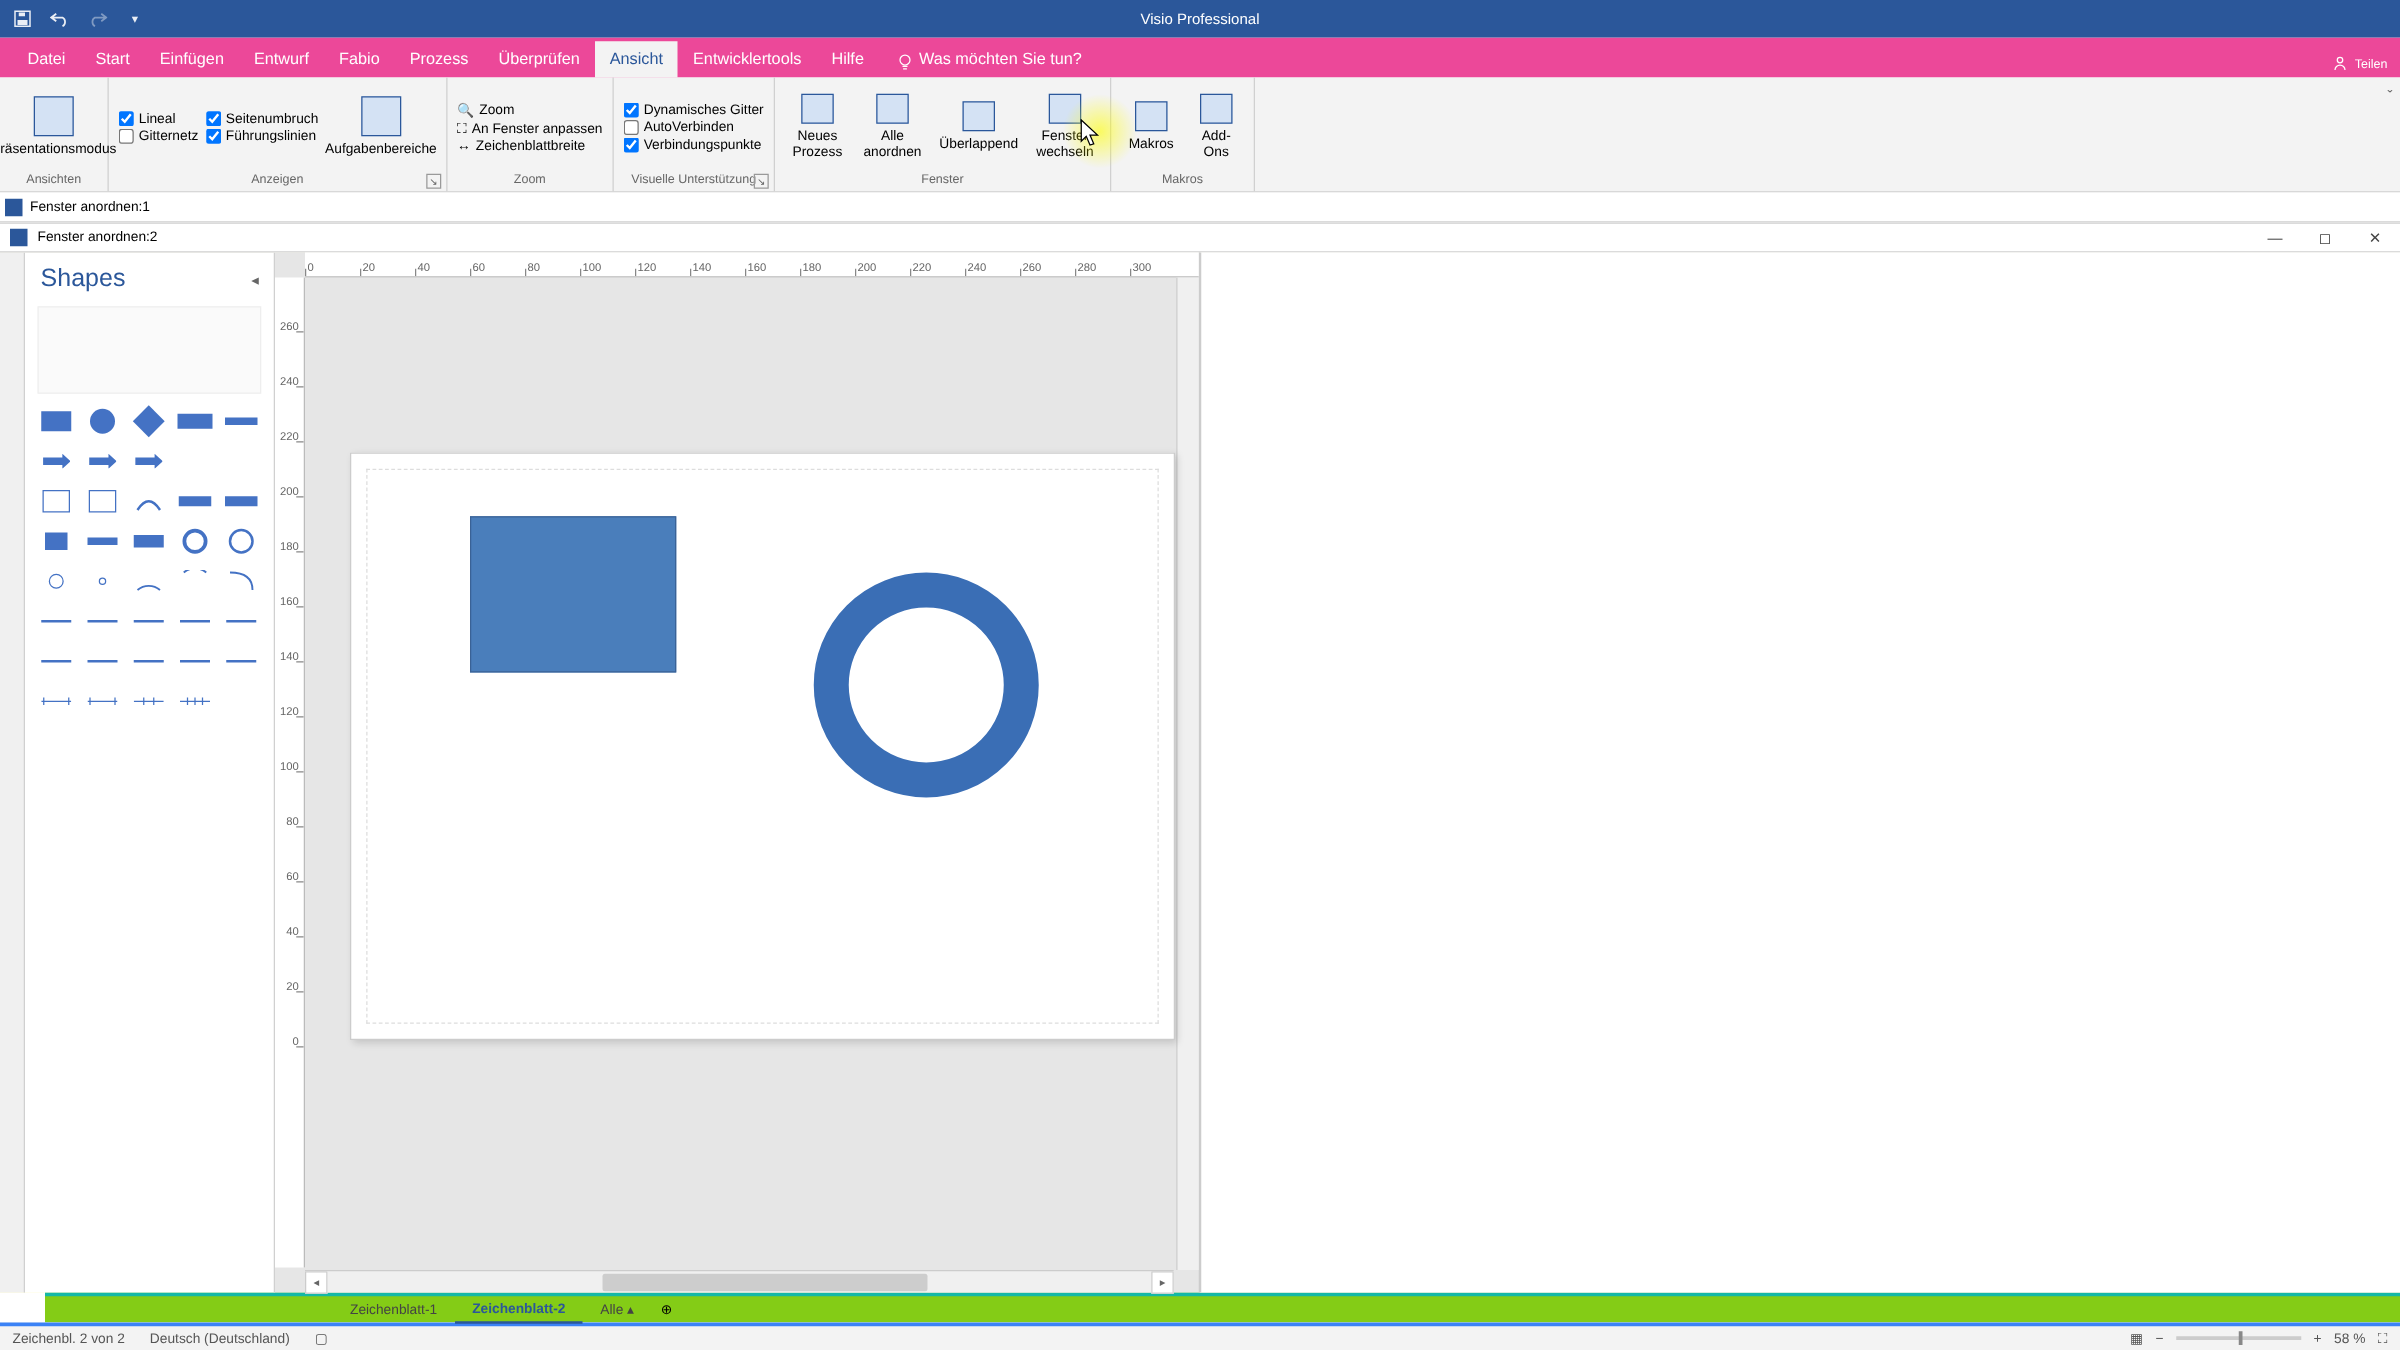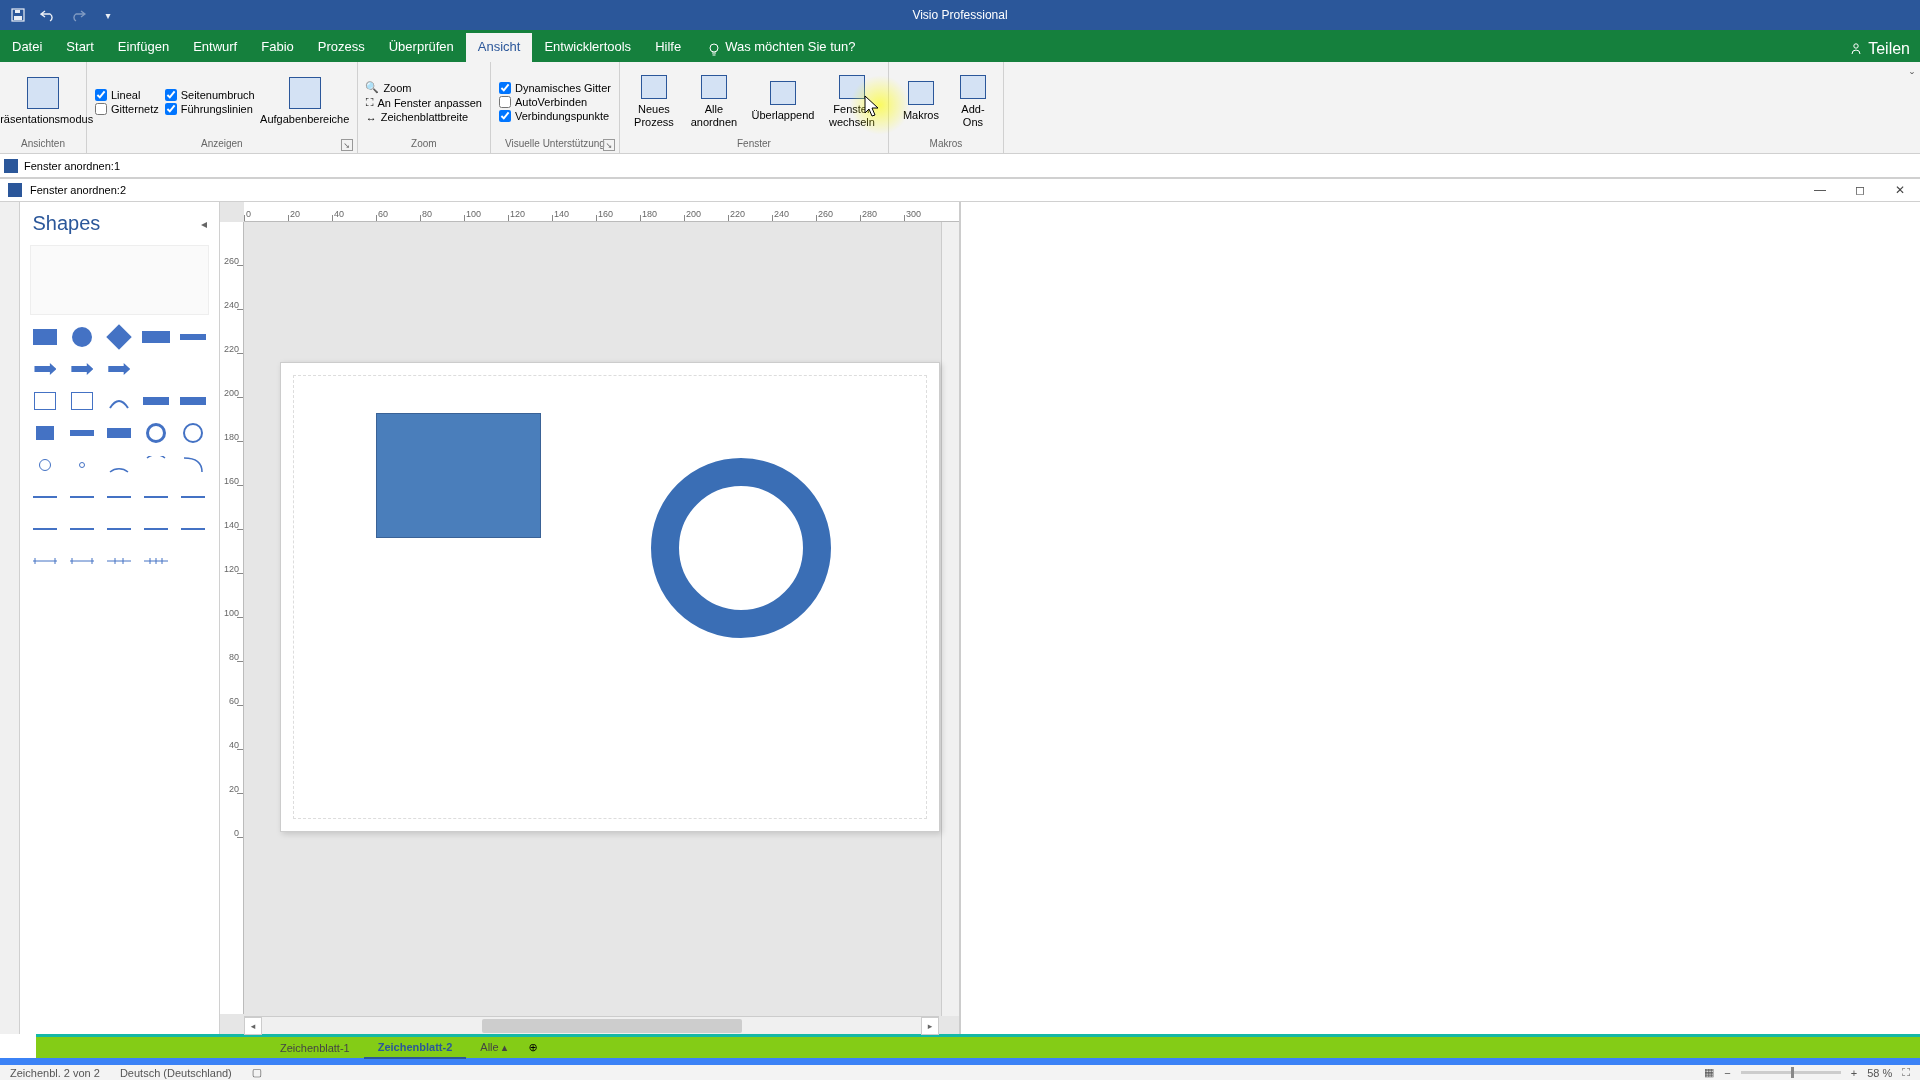--- a/index.html
+++ b/index.html
@@ -9,24 +9,24 @@
 .titlebar { height: 30px; background: #2b579a; display: flex; align-items: center; color: #fff; font-size: 12px; position: relative; }
 .titlebar-left { display: flex; align-items: center; gap: 10px; padding-left: 8px; }
 .titlebar-center { position: absolute; left: 50%; transform: translateX(-50%); }
 .titlebar-right { margin-left: auto; display: flex; align-items: center; gap: 15px; padding-right: 8px; }
 .win-controls { display: flex; gap: 0; }
 .win-btn { width: 40px; height: 30px; display: flex; align-items: center; justify-content: center; cursor: pointer; }
 .avatar { width: 24px; height: 24px; background: #d0d0d0; border-radius: 2px; }
 .qat-btn { width: 20px; height: 20px; display: flex; align-items: center; justify-content: center; opacity: 0.9; }
 
 
-.menubar { height: 32px; background: #15803d; display: flex; align-items: flex-end; }
+.menubar { height: 32px; background: #ec4899; display: flex; align-items: flex-end; padding-left: 10px; }
 .menu-tab { padding: 6px 12px 8px; color: #fff; font-size: 13px; cursor: pointer; }
 .menu-tab.active { background: #f3f3f3; color: #2b579a; }
-.menubar-right { margin-left: auto; display: flex; align-items: center; padding-right: 10px; padding-bottom: 4px; color: #fff; font-size: 16px; gap: 5px; justify-content: center; }
+.menubar-right { margin-left: auto; display: flex; align-items: center; padding-right: 10px; padding-bottom: 4px; color: #fff; font-size: 10px; gap: 5px; justify-content: center; }
 
 
 .ribbon { height: 92px; background: #f3f3f3; border-bottom: 1px solid #d0d0d0; display: flex; }
 .ribbon-group { border-right: 1px solid #d0d0d0; padding: 4px 8px 2px; display: flex; flex-direction: column; position: relative; }
 .ribbon-group-label { font-size: 10px; color: #666; text-align: center; margin-top: auto; padding-bottom: 2px; }
 .ribbon-content { display: flex; gap: 6px; flex: 1; }
 .ribbon-big-btn { display: flex; flex-direction: column; align-items: center; justify-content: center; width: 70px; padding: 2px; cursor: pointer; font-size: 11px; text-align: center; line-height: 1.2; }
 .ribbon-big-btn .icon-box { width: 32px; height: 32px; background: #d4e2f4; border: 1px solid #2b579a; margin-bottom: 4px; }
 .ribbon-col { display: flex; flex-direction: column; gap: 2px; justify-content: center; }
 .check-item { display: flex; align-items: center; gap: 4px; font-size: 11px; cursor: pointer; white-space: nowrap; }
@@ -80,21 +80,21 @@
 .scroll-v { position: absolute; top: 20px; right: 0; width: 18px; bottom: 18px; background: #f0f0f0; border-left: 1px solid #ccc; }
 
 .right-pane { width: 960px; background: #fff; border-left: 1px solid #ccc; }
 
 
 .sheet-tabs { height: 24px; background: #84cc16; border-top: 3px solid #14b8a6; display: flex; align-items: center; padding-left: 230px; font-size: 11px; margin-left: 36px; }
 .sheet-tab { padding: 4px 14px; cursor: pointer; color: #444; }
 .sheet-tab.active { color: #2b579a; font-weight: 600; border-bottom: 2px solid #2b579a; }
 
 
-.statusbar { height: 22px; background: #f3f3f3; border-top: 7px solid #3b82f6; display: flex; align-items: center; font-size: 11px; color: #555; padding: 0 10px; gap: 20px; }
+.statusbar { height: 22px; background: #f3f3f3; border-top: 3px solid #3b82f6; display: flex; align-items: center; font-size: 11px; color: #555; padding: 0 10px; gap: 20px; }
 .statusbar-right { margin-left: auto; display: flex; align-items: center; gap: 10px; }
 .zoom-slider { width: 100px; height: 3px; background: #ccc; position: relative; }
 .zoom-slider::after { content: ''; position: absolute; left: 50%; top: -4px; width: 3px; height: 11px; background: #888; }
 
 svg { display: block; }
 </style>
 </head>
 <body>
 
 <div class="titlebar">

